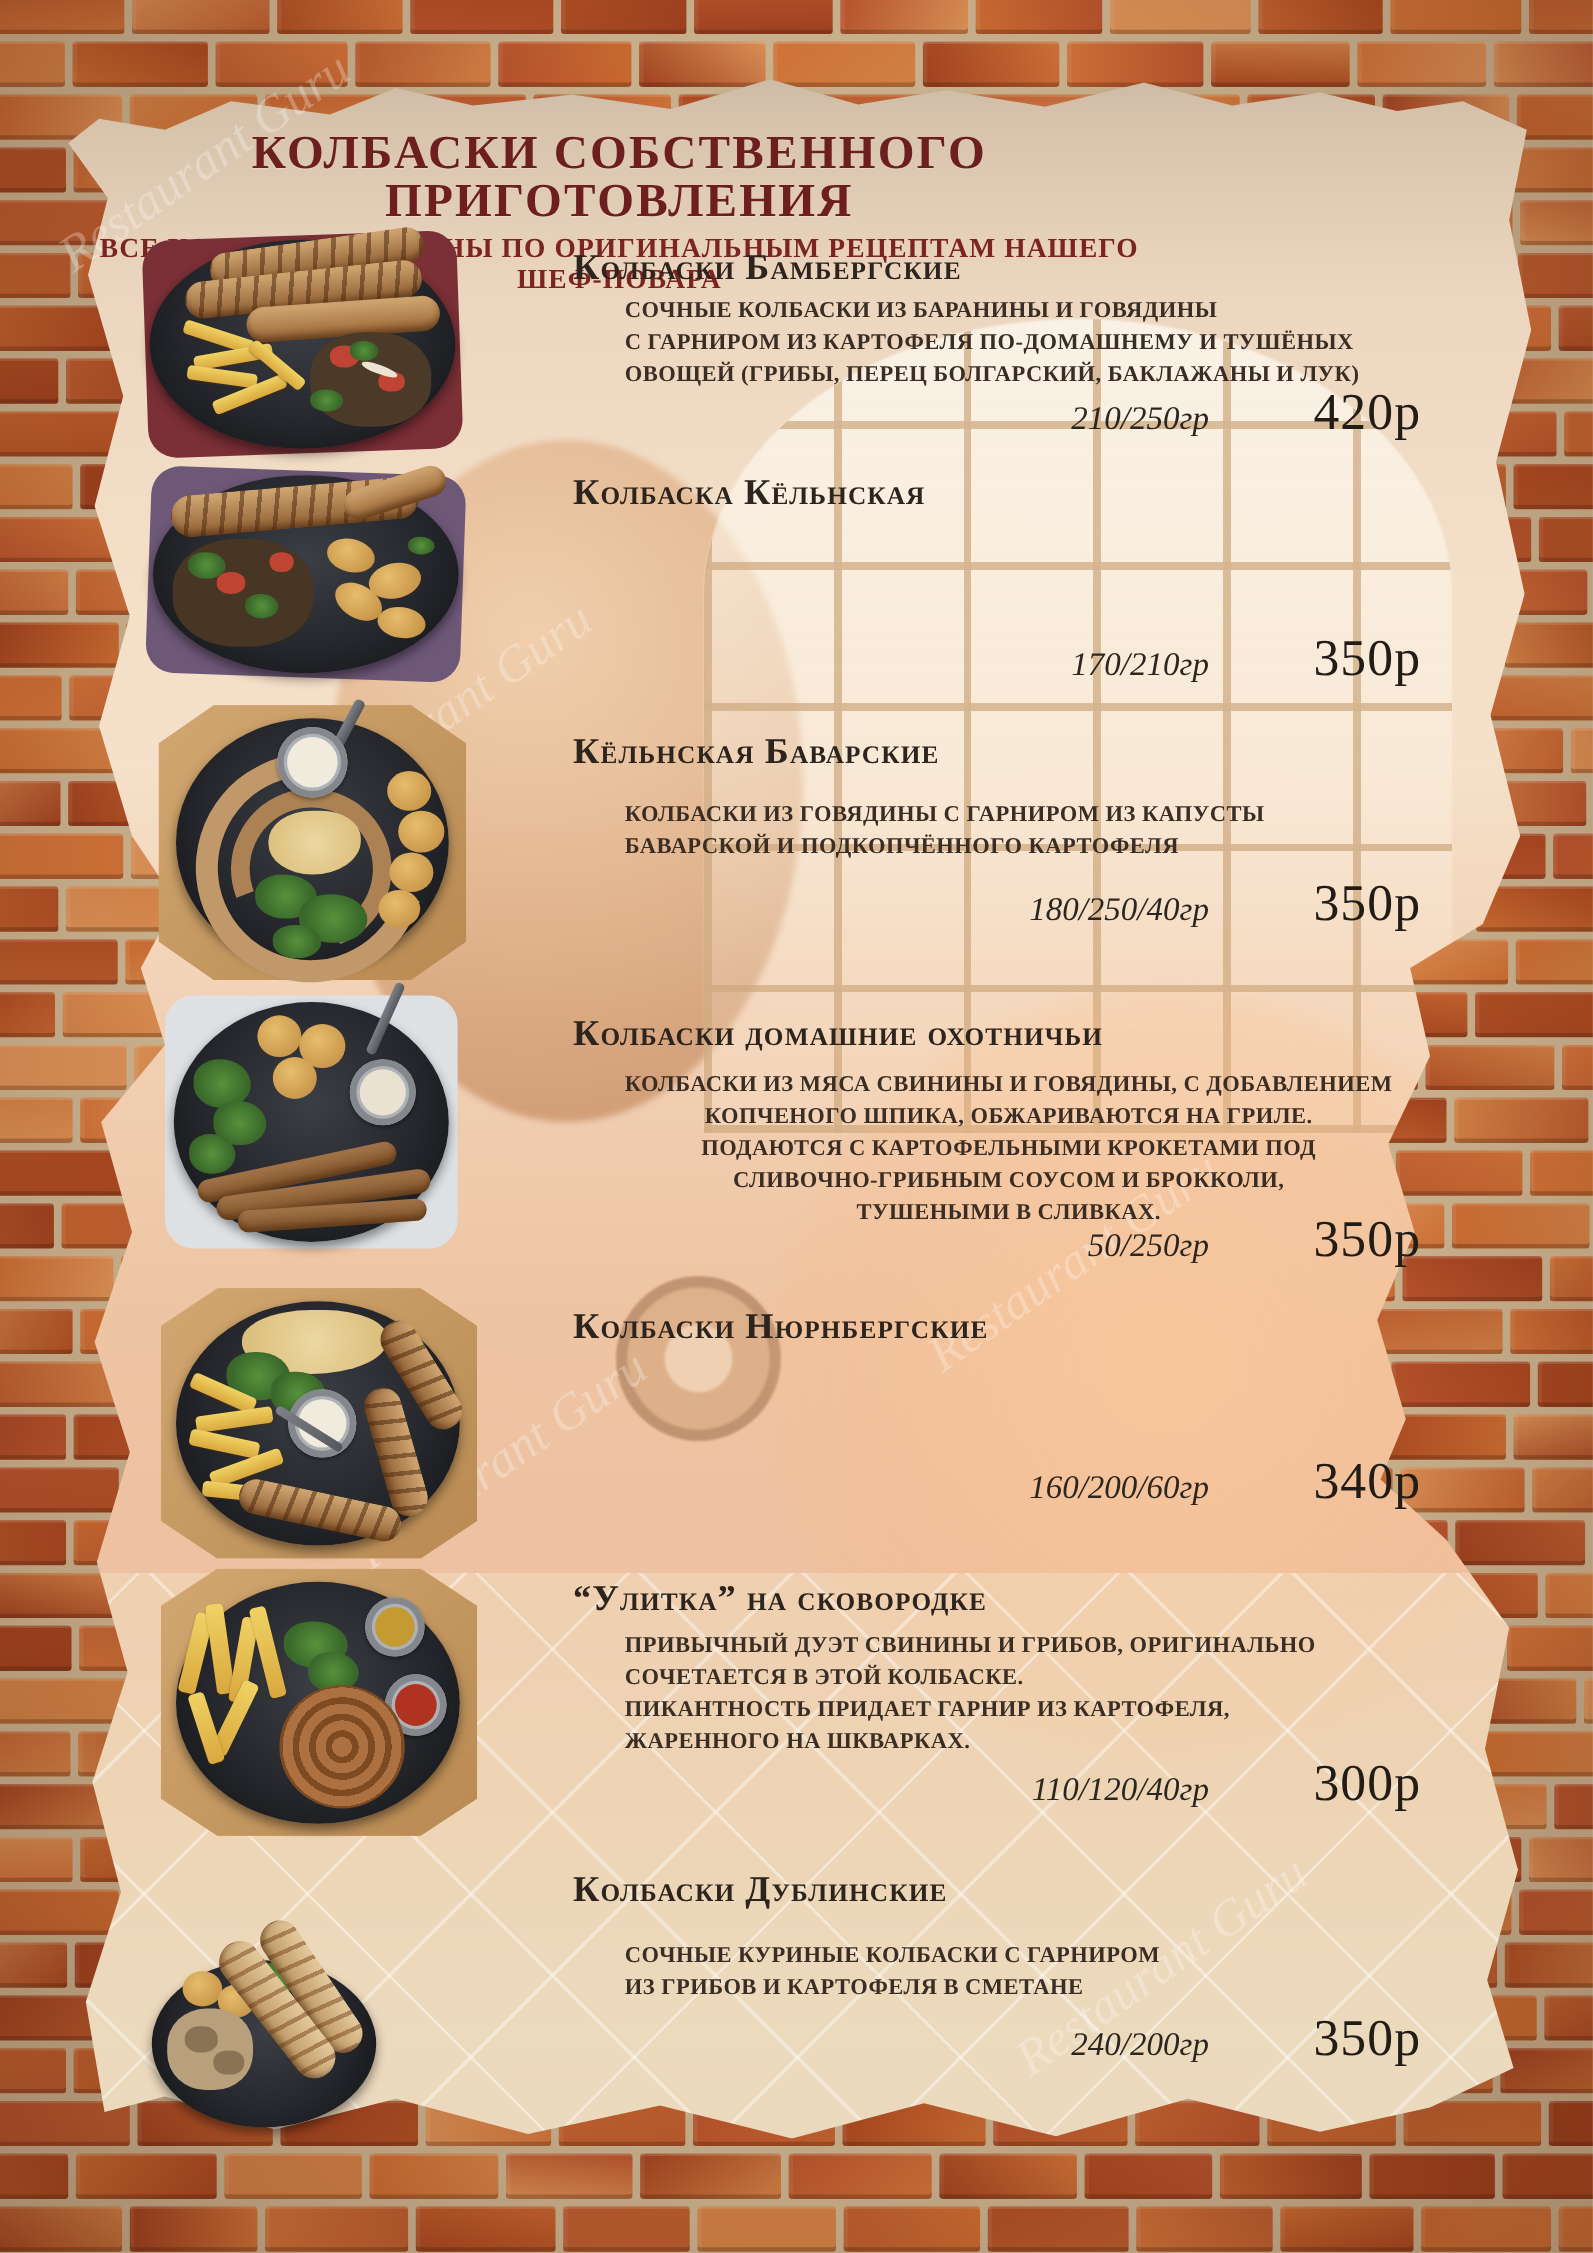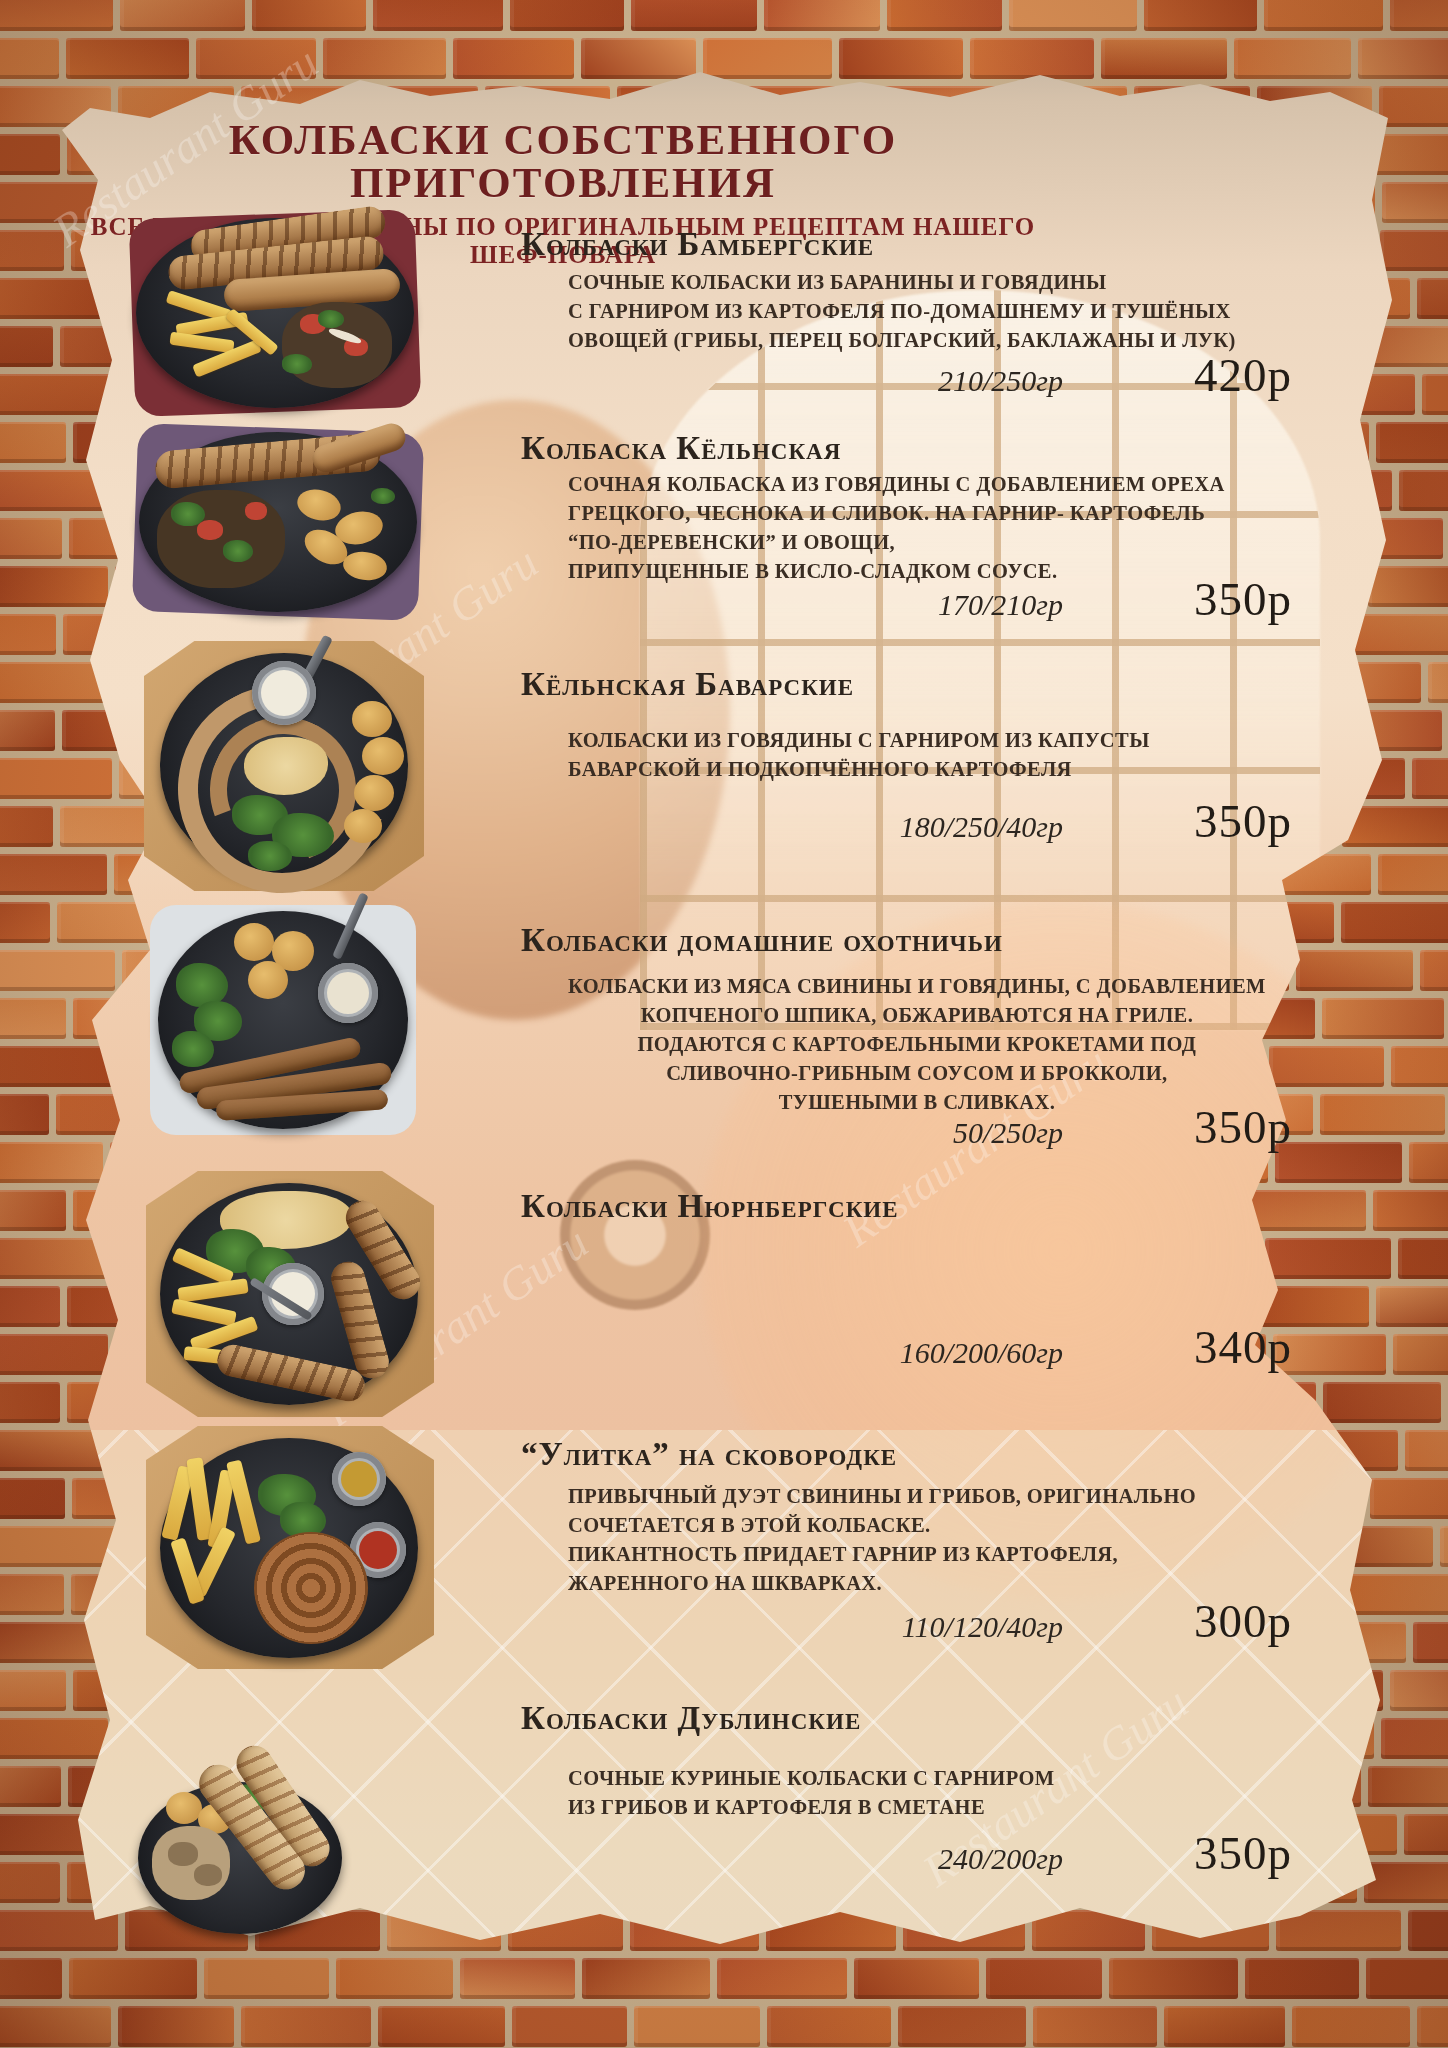--- a/index.html
+++ b/index.html
@@ -59,21 +59,21 @@
   #page-title{font-size:43px;font-weight:bold;color:#6d1f1f;font-variant:small-caps;
       letter-spacing:2px;line-height:1.0;text-shadow:0 1px 0 rgba(255,255,255,.25);}
   #page-subtitle{margin-top:9px;font-size:25px;font-weight:bold;color:#7c2323;
       font-variant:small-caps;letter-spacing:1px;}
 
   .item-name{position:absolute;left:521px;font-size:33px;font-weight:600;color:#2c241d;
       font-variant:small-caps;letter-spacing:1px;white-space:nowrap;}
   .item-desc{position:absolute;left:568px;font-size:20.5px;color:#3a2d23;line-height:1.42;
       letter-spacing:.4px;white-space:pre-line;font-weight:600;}
   .wp-row{position:absolute;left:520px;width:772px;display:flex;justify-content:flex-end;
-      align-items:baseline;gap:36px;}
+      align-items:baseline;}
   .item-weight{font-size:30px;font-style:italic;color:#2c2620;}
   .item-price{font-size:47px;color:#221c16;margin-left:95px;letter-spacing:1px;}
 
   
   .photo{position:absolute;}
   .photo *{position:absolute;}
   .backdrop{inset:0;border-radius:26px;}
   .board{inset:-4px;background:linear-gradient(135deg,#d2a771,#b98a52);
       clip-path:polygon(18% 0,82% 0,100% 14%,100% 86%,82% 100%,18% 100%,0 86%,0 14%);}
   .pan-oval{inset:4px;border-radius:50%;
@@ -669,24 +669,20 @@
       <div class="fry" style="left:90px;top:112px;width:60px;height:12px;transform:rotate(40deg);"></div>
       <div class="veg" style="left:150px;top:88px;width:110px;height:86px;background:#4c3a29;"></div>
       <div class="veg" style="left:168px;top:100px;width:26px;height:20px;background:#c04434;"></div>
       <div class="veg" style="left:212px;top:124px;width:24px;height:18px;background:#c04434;"></div>
       <div class="herb" style="left:186px;top:96px;width:26px;height:18px;"></div>
       <div class="veg" style="left:196px;top:118px;width:34px;height:8px;background:#ece3d2;transform:rotate(20deg);"></div>
       <div class="herb" style="left:150px;top:140px;width:30px;height:20px;"></div>
     </div>
 
     <div class="item-name" style="top:430px;">Колбаска Кёльнская</div>
-    <div class="item-desc" style="top:470px;">СОЧНАЯ КОЛБАСКА ИЗ ГОВЯДИНЫ С ДОБАВЛЕНИЕМ ОРЕХА
-ГРЕЦКОГО, ЧЕСНОКА И СЛИВОК. НА ГАРНИР- КАРТОФЕЛЬ
-“ПО-ДЕРЕВЕНСКИ” И ОВОЩИ,
-ПРИПУЩЕННЫЕ В КИСЛО-СЛАДКОМ СОУСЕ.</div>
     <div class="wp-row" style="top:572px;">
       <span class="item-weight">170/210гр</span>
       <span class="item-price">350р</span>
     </div>
     <div class="photo" style="left:135px;top:428px;width:286px;height:188px;" title="Сковорода с колбаской, овощами и картофелем по-деревенски">
       <div class="backdrop" style="background:#6e5878;transform:rotate(2deg);"></div>
       <div class="pan-oval"></div>
       <div class="sausage grill" style="left:20px;top:14px;width:226px;height:38px;transform:rotate(-5deg);"></div>
       <div class="sausage" style="left:176px;top:6px;width:96px;height:28px;transform:rotate(-18deg);"></div>
       <div class="veg" style="left:22px;top:62px;width:128px;height:98px;background:#473624;"></div>

